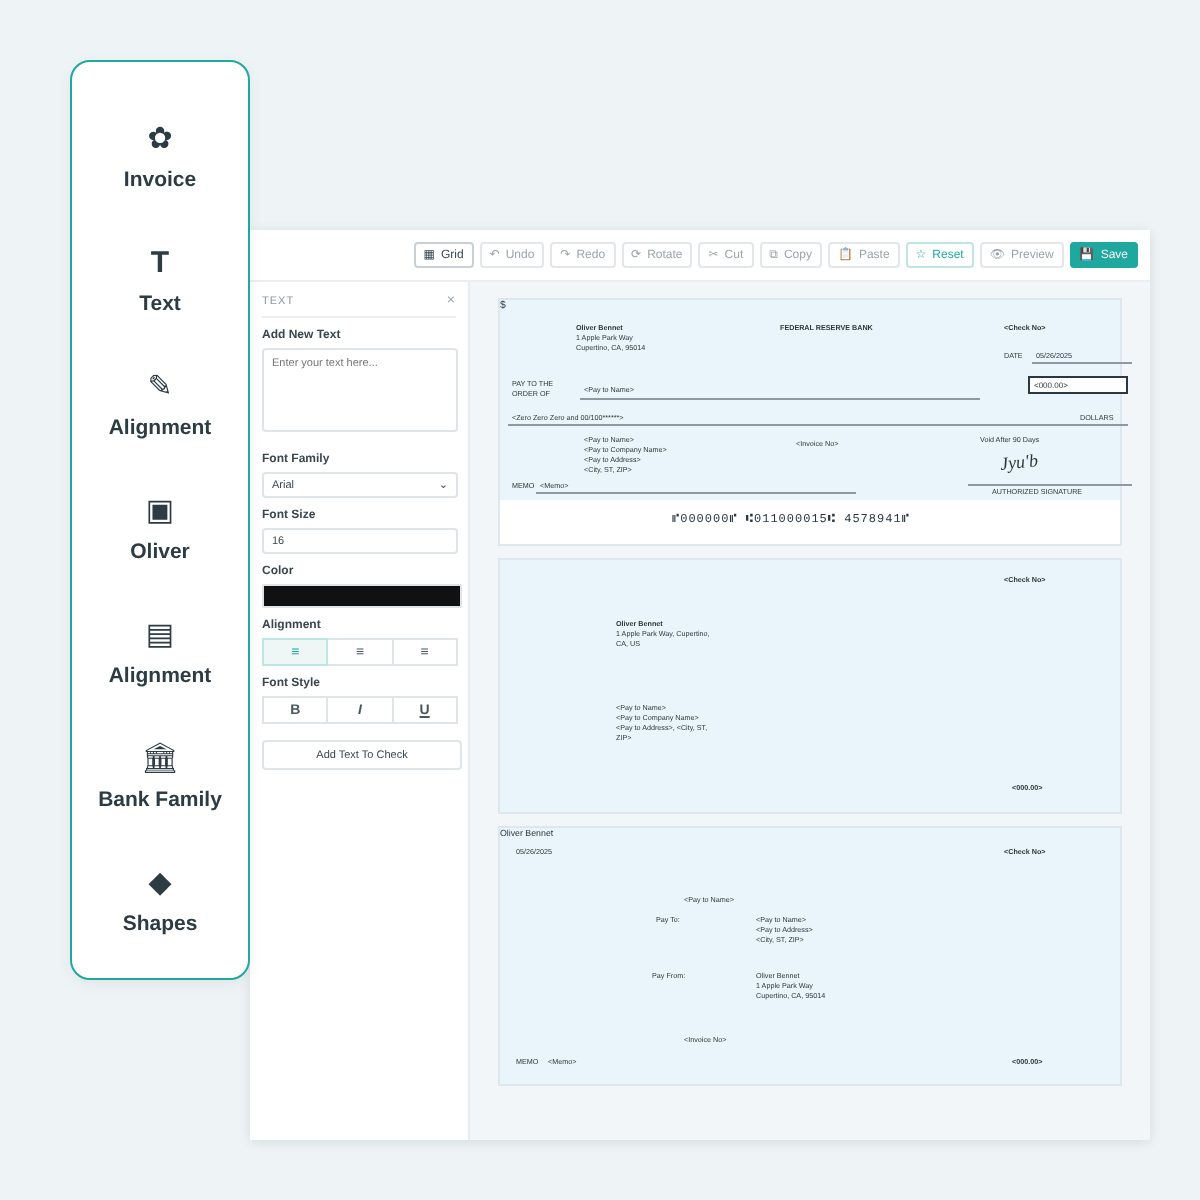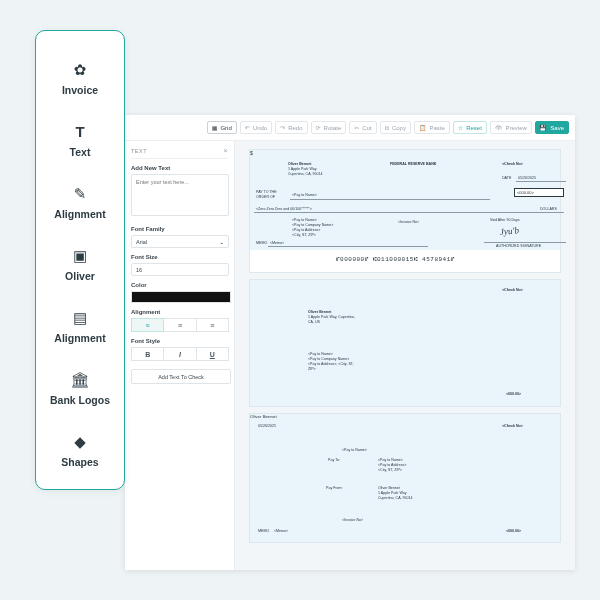--- a/index.html
+++ b/index.html
@@ -470,19 +470,19 @@
   <div class="rail-item">
     <div class="rail-icon">▣</div>
     <div class="rail-label">Oliver</div>
   </div>
   <div class="rail-item">
     <div class="rail-icon">▤</div>
     <div class="rail-label">Alignment</div>
   </div>
   <div class="rail-item">
     <div class="rail-icon">🏛</div>
-    <div class="rail-label">Bank Logos</div>
+    <div class="rail-label">Bank Family</div>
   </div>
   <div class="rail-item">
     <div class="rail-icon">◆</div>
     <div class="rail-label">Shapes</div>
   </div>
 </div>
 
 </body></html>

